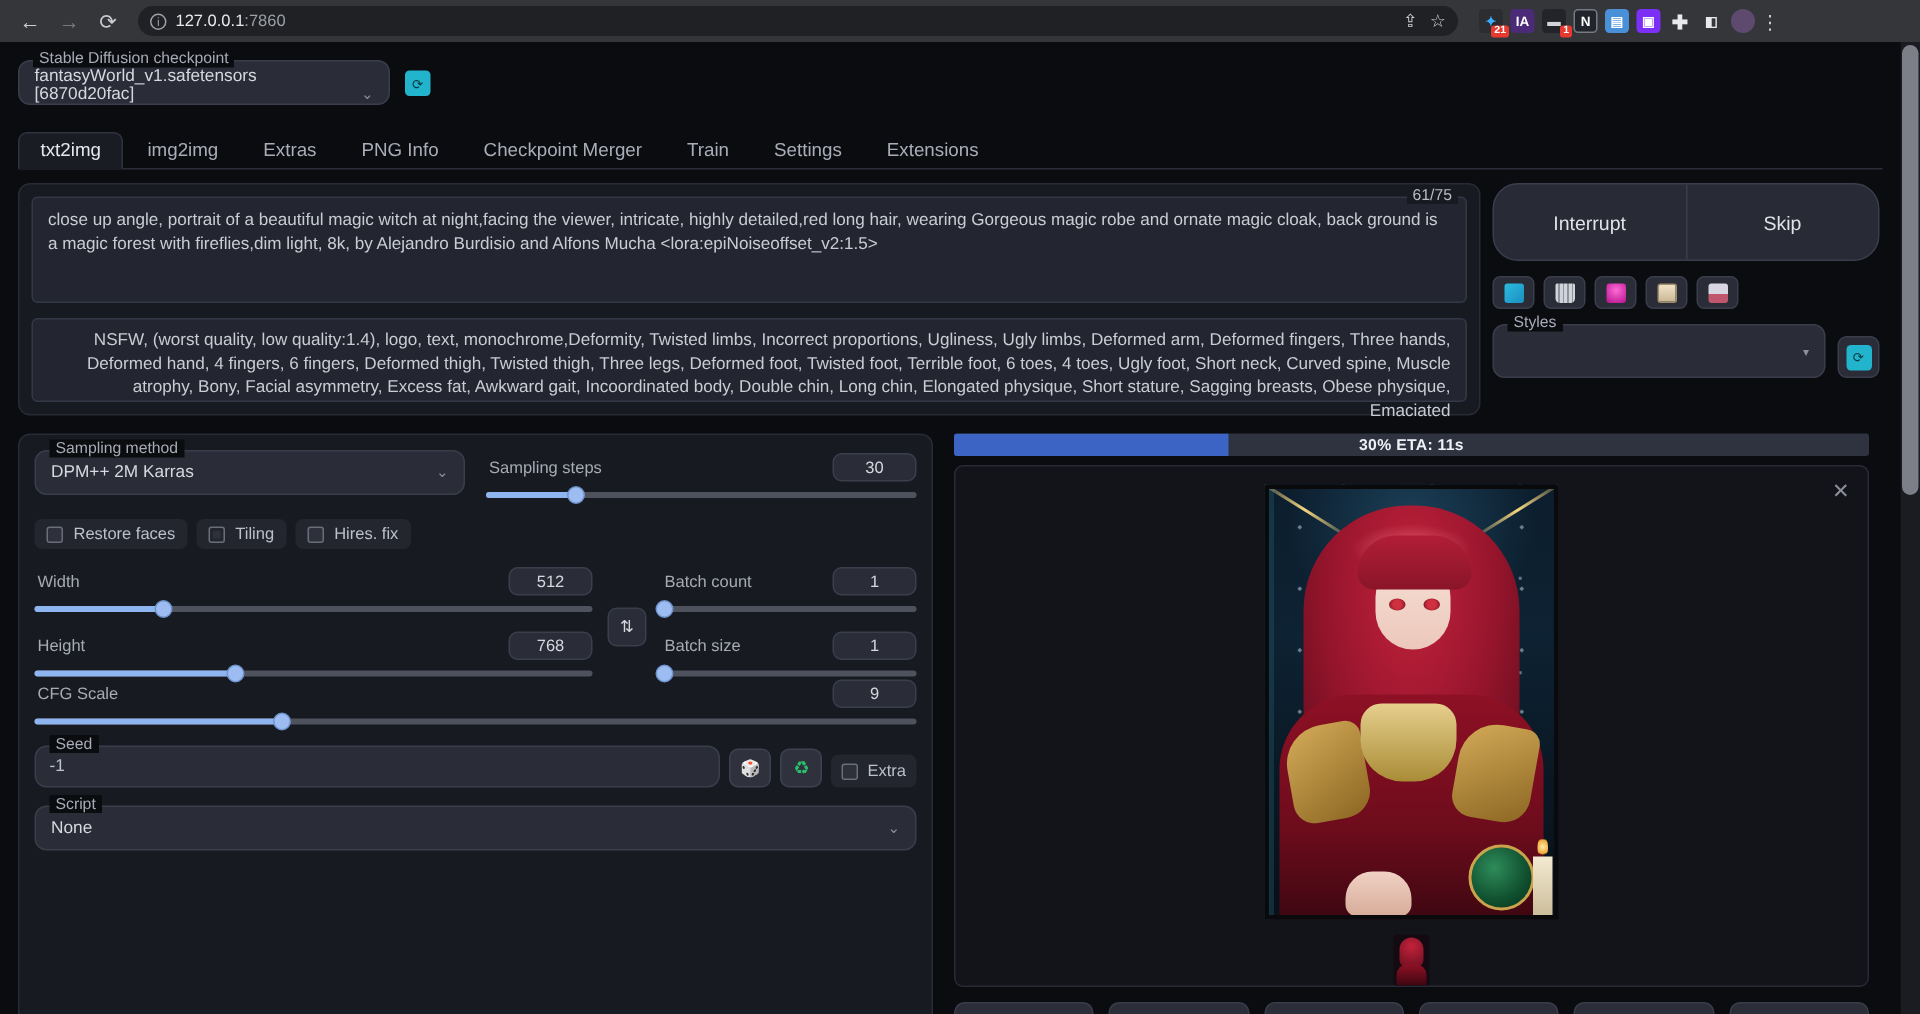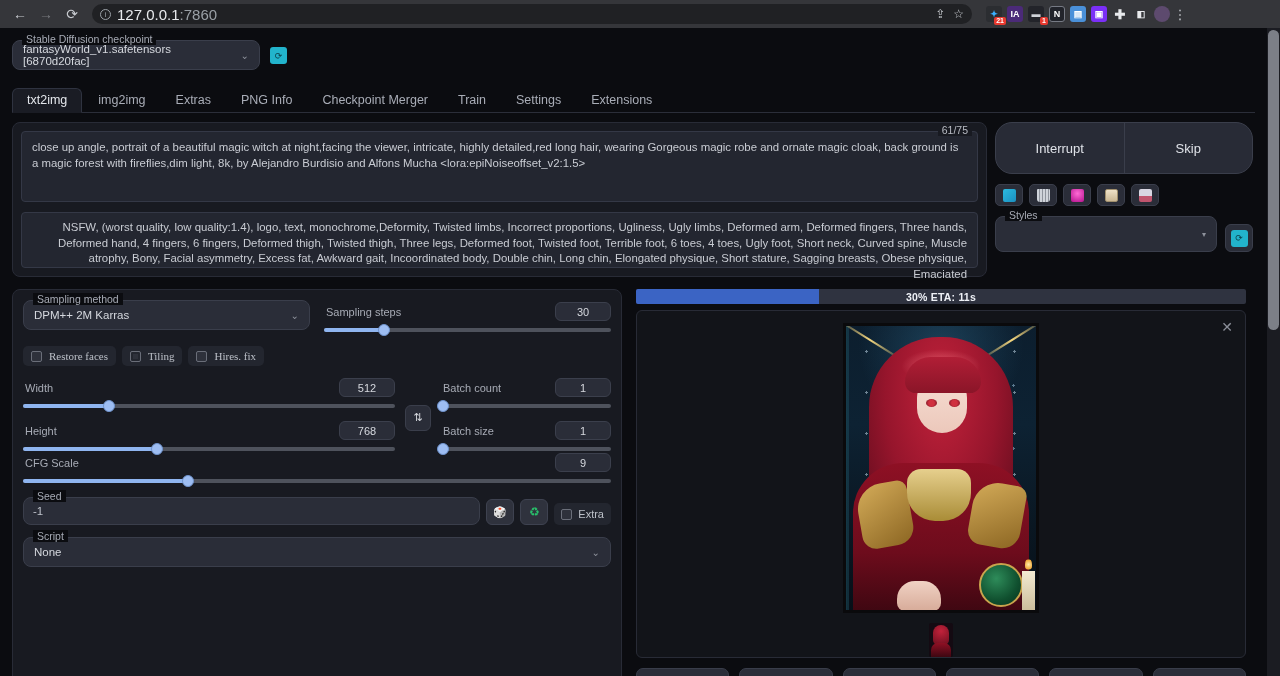--- a/index.html
+++ b/index.html
@@ -37,21 +37,21 @@
     margin: 0 6px;
     gap: 6px;
     max-width: 880px;
   }
   .omni-info {
     width: 11px; height: 11px;
     border: 1px solid #9aa0a6; border-radius: 50%;
     font-size: 8px; line-height: 9px; text-align: center;
     color: #9aa0a6;
   }
-  .omni-url { font-size: 15px; color: #e8eaed; }
+  .omni-url { font-size: 11px; color: #e8eaed; }
   .omni-url .port { color: #9aa0a6; }
   .omni-actions { margin-left: auto; display: flex; gap: 8px; align-items: center; }
   .omni-actions .ico { color: #c8cbd0; font-size: 12px; }
   .ext-tray { display: flex; align-items: center; gap: 5px; padding-left: 6px; }
   .ext {
     width: 16px; height: 16px; border-radius: 3px;
     position: relative;
     display: flex; align-items: center; justify-content: center;
     font-size: 9px; font-weight: bold; color: #fff;
   }
@@ -99,21 +99,21 @@
   }
   .field-legend {
     position: absolute; top: -8px; left: 9px;
     background: #0b0c10;
     padding: 0 4px;
     font-size: 10.5px; color: #a7abb5;
     white-space: nowrap;
   }
   .ckpt-select {
     width: 248px;
-    display: flex; align-items: center;
+    display: flex; align-items: flex-end;
     padding: 0 10px;
   }
   .ckpt-select .val { font-size: 11.5px; color: #d5d8de; }
   .ckpt-select .chev { margin-left: auto; color: #8d919b; font-size: 10px; }
   .icon-sq {
     width: 17px; height: 17px; border-radius: 3px;
     display: flex; align-items: center; justify-content: center;
     font-size: 11px;
   }
   .teal-btn {
@@ -270,21 +270,21 @@
 
   .select-field {
     background: #2a2d38; border: 1px solid #3a3e4b;
     border-radius: 8px; height: 28px;
     display: flex; align-items: center; padding: 0 10px;
     position: relative;
   }
   .select-field .val { font-size: 11.5px; color: #d5d8de; }
   .select-field .chev { margin-left: auto; color: #8d919b; font-size: 10px; }
 
-  .checks { display: flex; gap: 6px; margin-top: 14px; font-family: Liberation Serif, serif; }
+  .checks { display: flex; gap: 6px; margin-top: 14px; }
   .check-pill {
     background: #23262f; border-radius: 5px;
     height: 20px; padding: 0 8px;
     display: flex; align-items: center; gap: 7px;
   }
   .cb {
     width: 11px; height: 11px;
     border: 1px solid #6a6e79; border-radius: 2px;
     background: #2e313b;
   }

